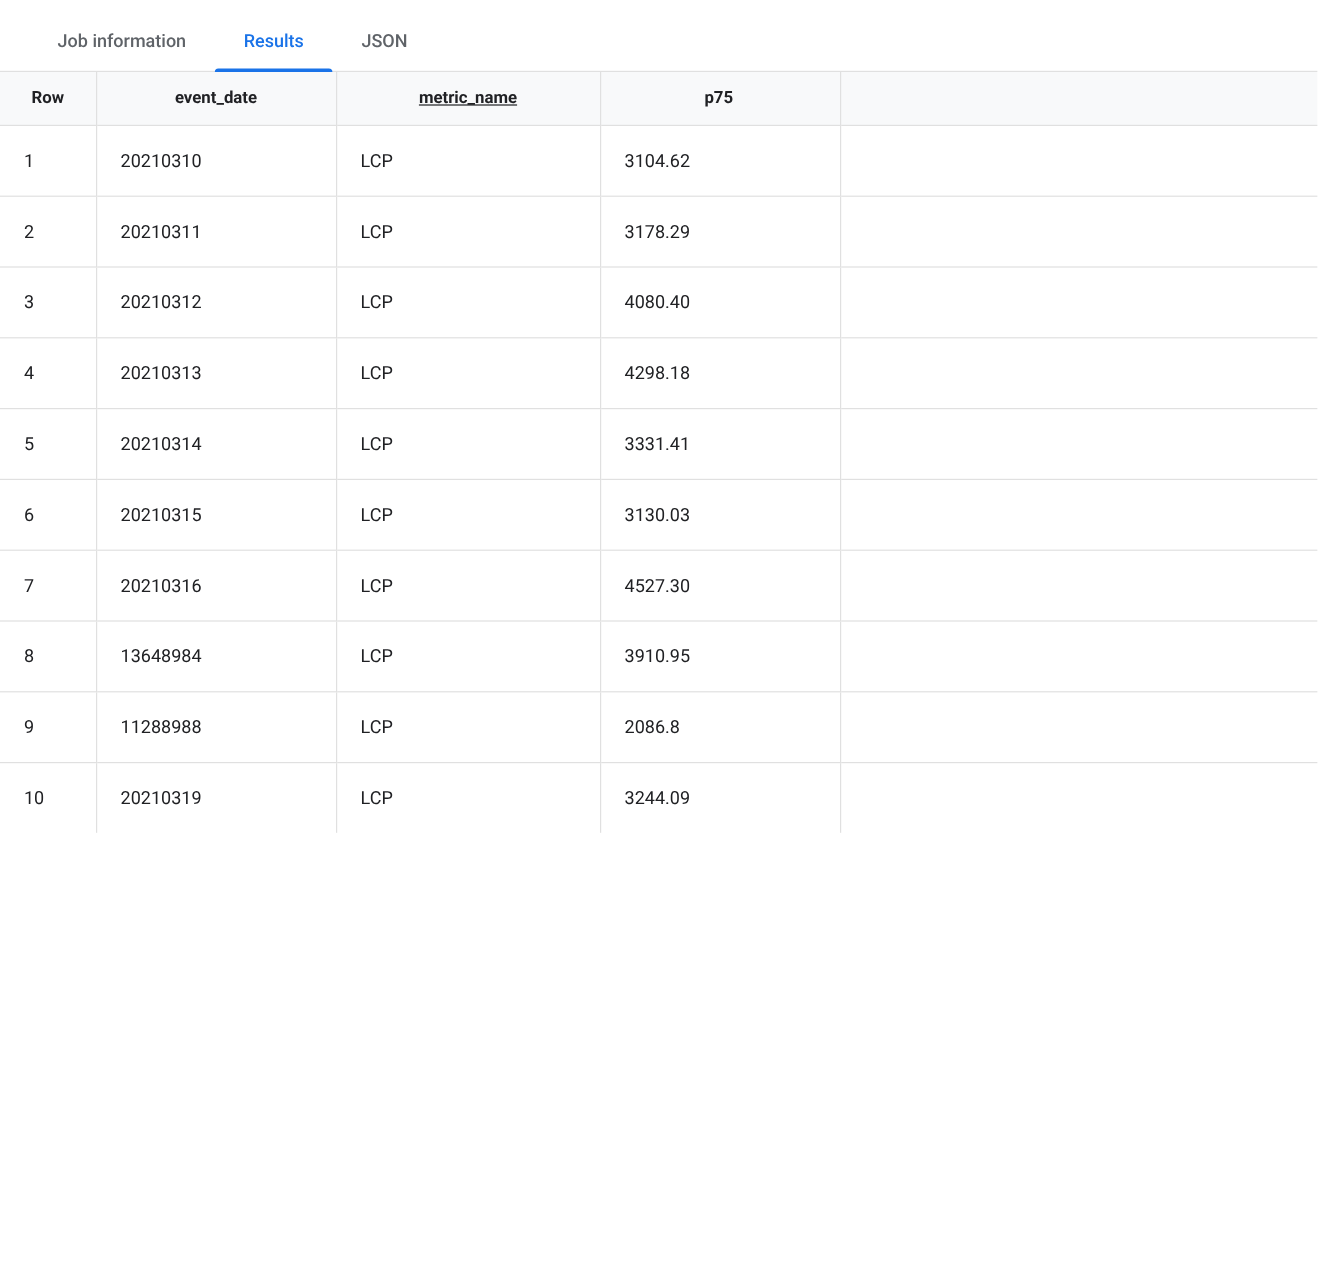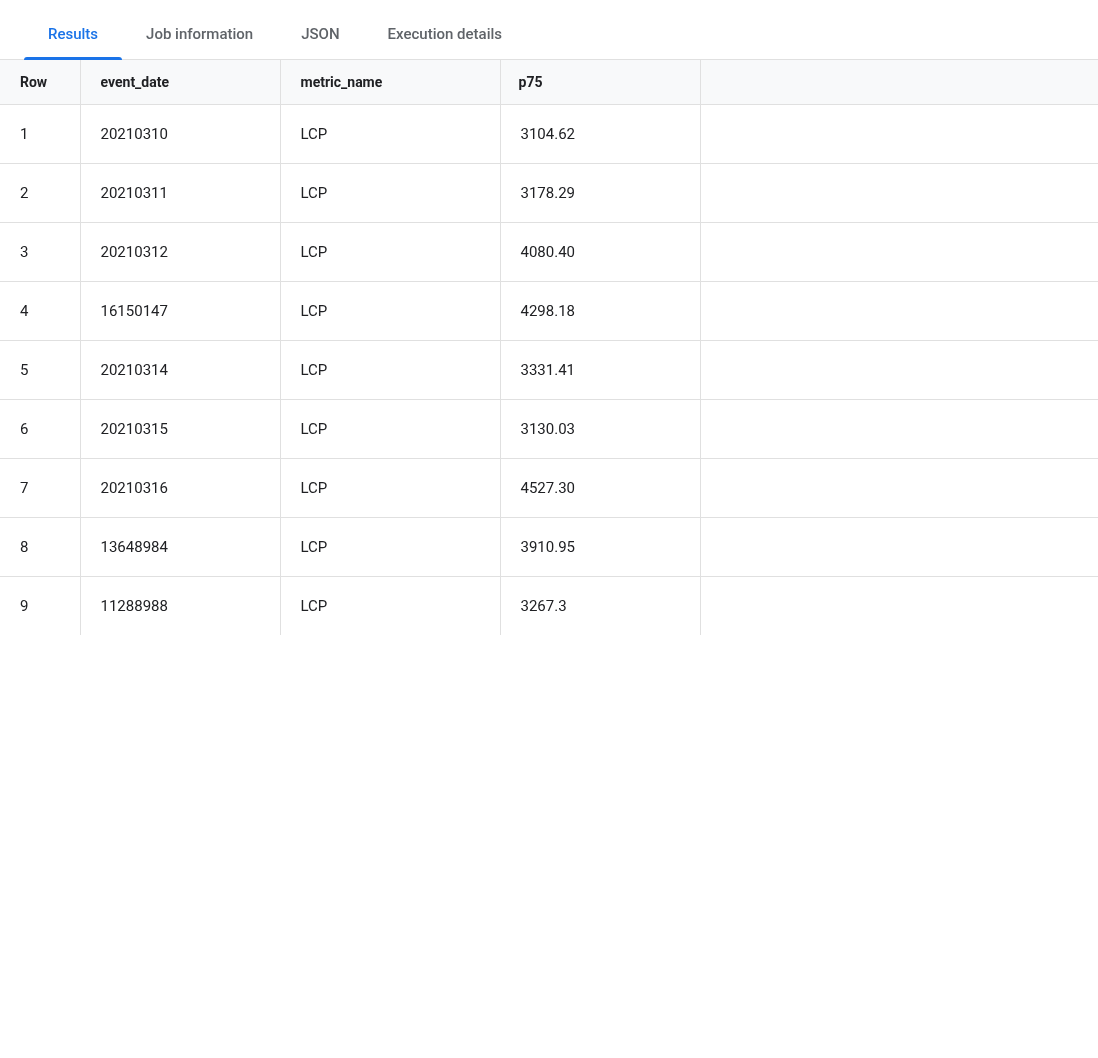--- a/index.html
+++ b/index.html
@@ -60,21 +60,21 @@
       font-size: 14px;
     }
 
     thead tr {
       background: #f8f9fa;
       border-bottom: 1px solid #e0e0e0;
     }
 
     thead th {
       padding: 14px 20px;
-      text-align: left;
+      text-align: center;
       font-weight: 700;
       font-size: 14px;
       color: #202124;
       border-right: 1px solid #e0e0e0;
     }
 
     thead th:last-child {
       border-right: none;
     }
 
@@ -101,46 +101,44 @@
     .col-row {
       width: 80px;
     }
 
     .col-event-date {
       width: 200px;
     }
 
     .col-metric-name {
       width: 220px;
+      text-decoration: underline;
     }
 
     .col-p75 {
       width: 200px;
       padding-left: 18px;
     }
 
     .col-extra {
       width: auto;
     }
   </style>
 </head>
 <body>
 
 <div class="tabs-bar">
+  <div class="tab-item">
+    <span>Job information</span>
+  </div>
   <div class="tab-item active">
     <span>Results</span>
   </div>
   <div class="tab-item">
-    <span>Job information</span>
-  </div>
-  <div class="tab-item">
     <span>JSON</span>
-  </div>
-  <div class="tab-item">
-    <span>Execution details</span>
   </div>
 </div>
 
 <div class="table-container">
   <table>
     <thead>
       <tr>
         <th class="col-row">
           <span>Row</span>
         </th>
@@ -173,21 +171,21 @@
         </tr>
         <tr>
           <td>3</td>
           <td>20210312</td>
           <td>LCP</td>
           <td>4080.40</td>
           <td></td>
         </tr>
         <tr>
           <td>4</td>
-          <td>16150147</td>
+          <td>20210313</td>
           <td>LCP</td>
           <td>4298.18</td>
           <td></td>
         </tr>
         <tr>
           <td>5</td>
           <td>20210314</td>
           <td>LCP</td>
           <td>3331.41</td>
           <td></td>
@@ -210,18 +208,25 @@
           <td>8</td>
           <td>13648984</td>
           <td>LCP</td>
           <td>3910.95</td>
           <td></td>
         </tr>
         <tr>
           <td>9</td>
           <td>11288988</td>
           <td>LCP</td>
-          <td>3267.3</td>
+          <td>2086.8</td>
+          <td></td>
+        </tr>
+        <tr>
+          <td>10</td>
+          <td>20210319</td>
+          <td>LCP</td>
+          <td>3244.09</td>
           <td></td>
         </tr>
       </tbody>
   </table>
 </div>
 
 </body></html>

